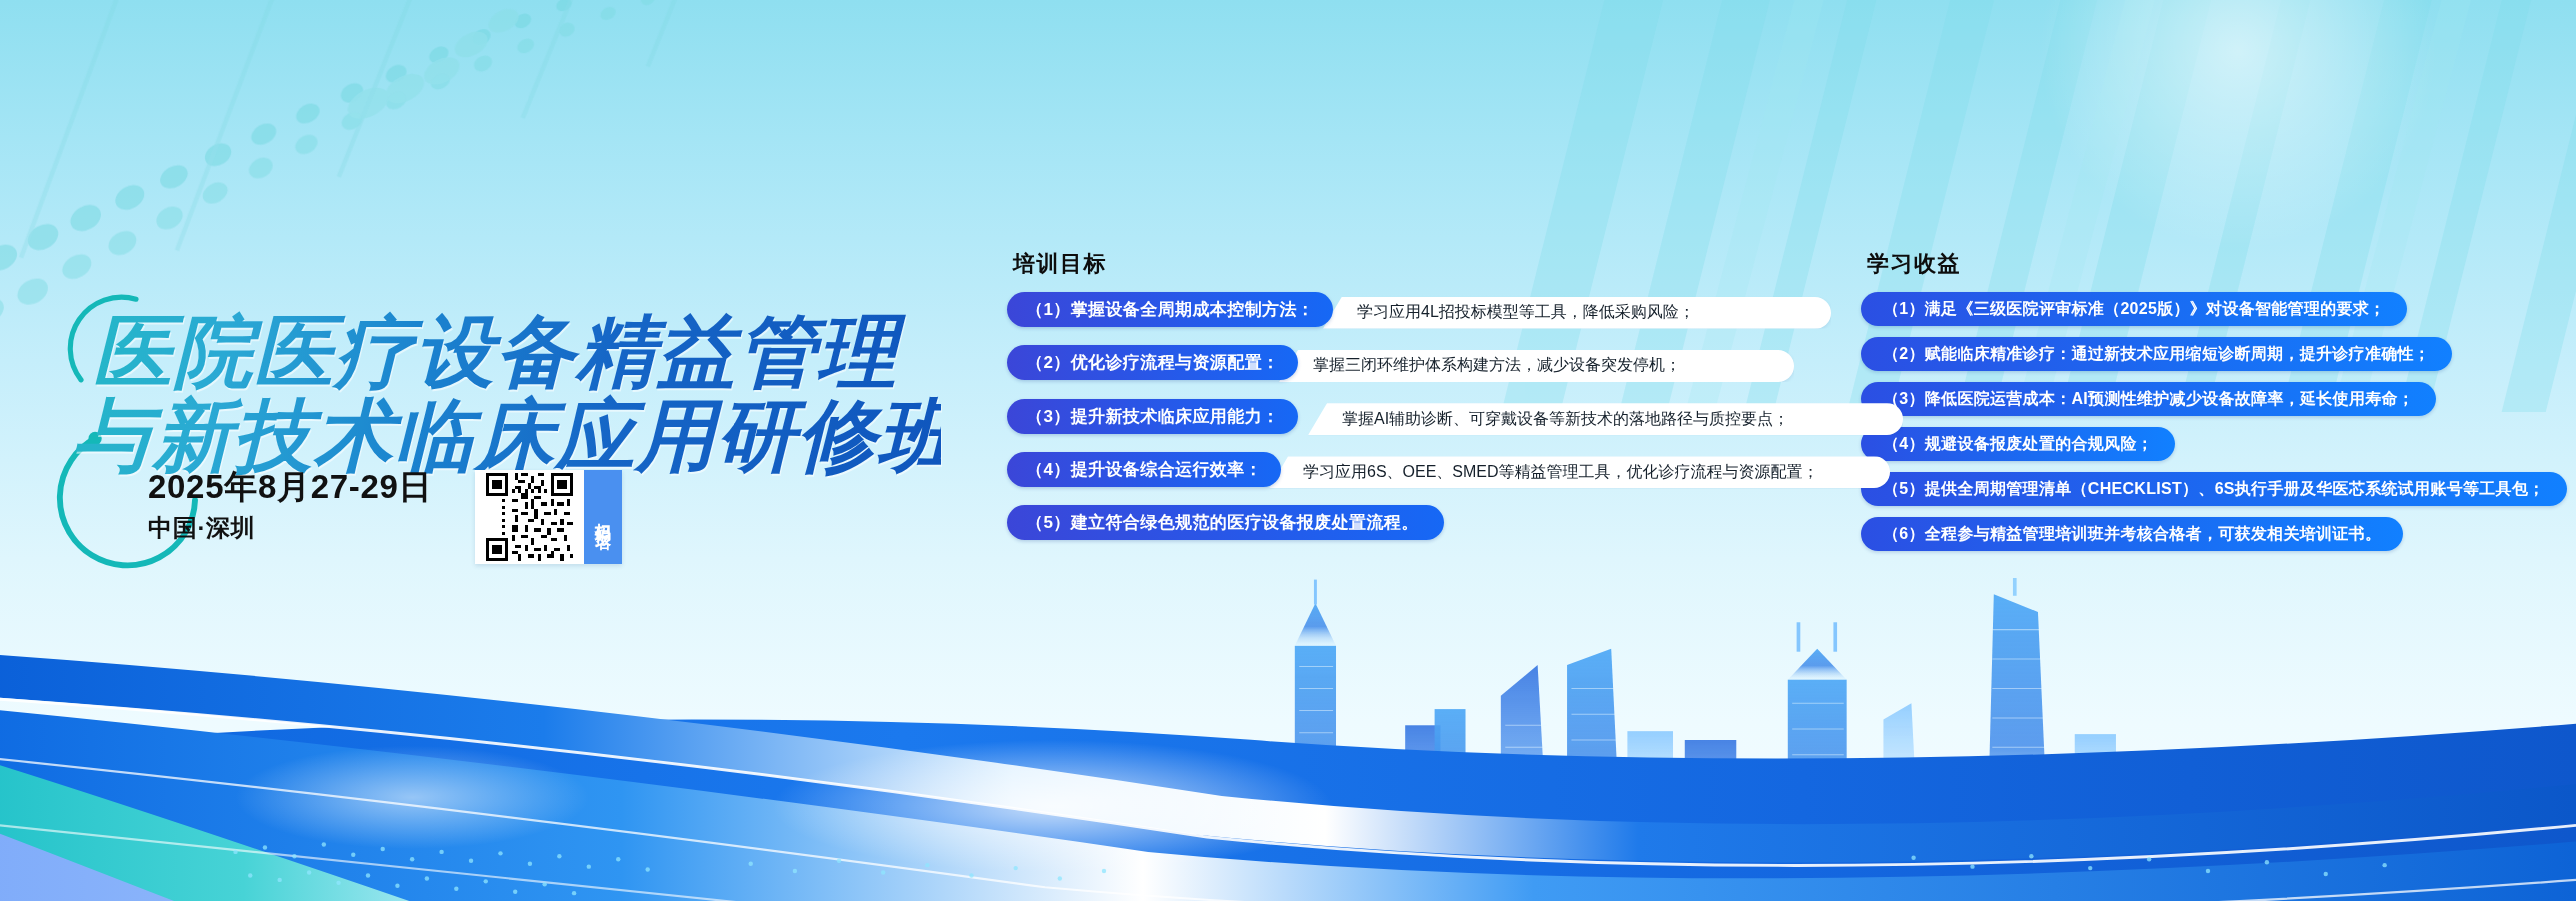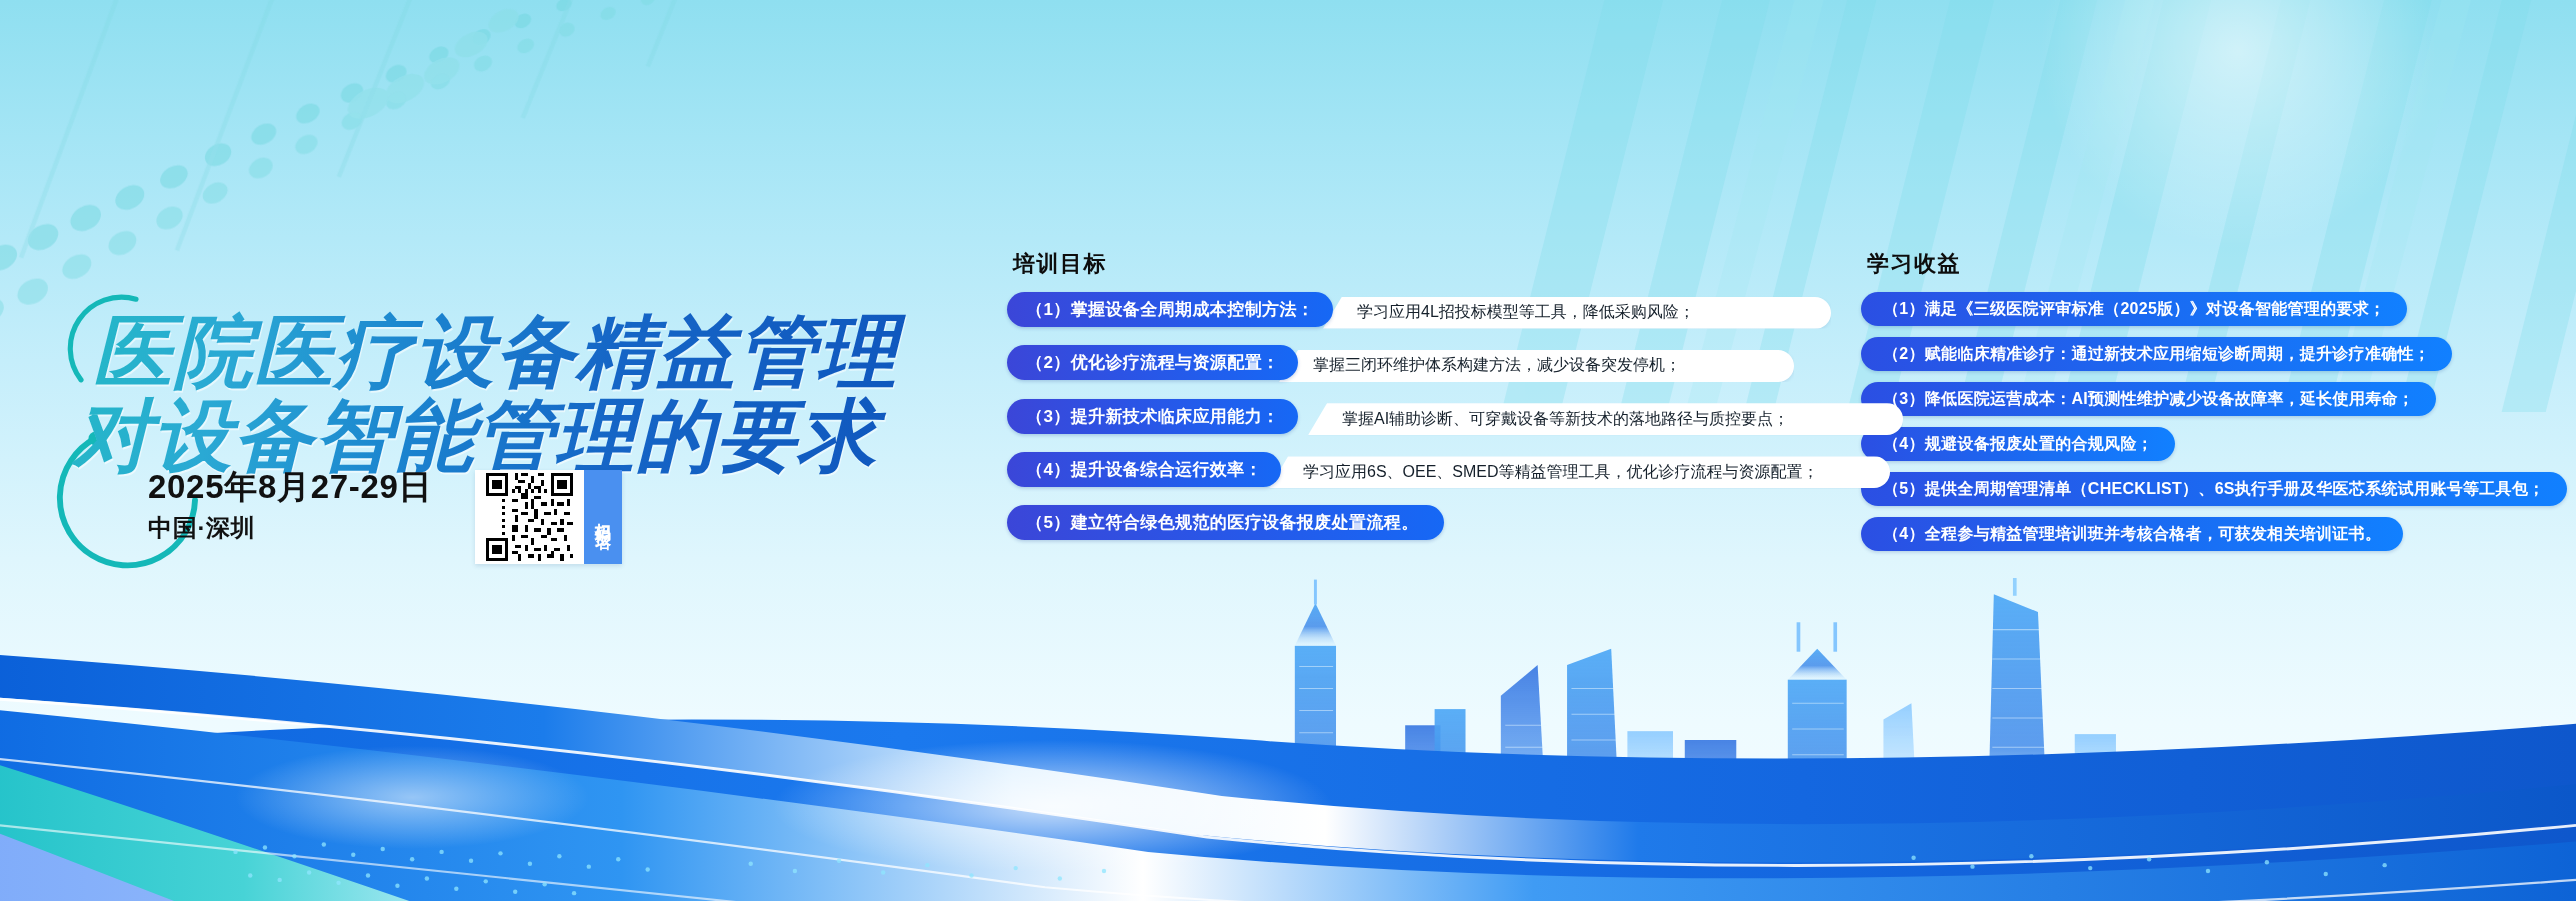--- a/index.html
+++ b/index.html
@@ -344,21 +344,21 @@
     <svg class="arc-top" viewBox="0 0 120 130">
       <path d="M105 8 A 70 70 0 0 0 30 118" stroke="#14b8b8" stroke-width="7" fill="none" stroke-linecap="round"></path>
     </svg>
     <svg class="arc-bot" viewBox="0 0 230 230">
       <path d="M60 36 A 92 92 0 1 0 196 120" stroke="#14b8b8" stroke-width="8" fill="none" stroke-linecap="round"></path>
       <circle cx="60" cy="36" r="9" fill="#14b8b8"></circle>
     </svg>
 
     <h1 class="title">
       <div class="title-line l1">医院医疗设备精益管理</div>
-      <div class="title-line l2">对设备智能管理的要求</div>
+      <div class="title-line l2">与新技术临床应用研修班</div>
     </h1>
 
     <div class="date">2025年8月27-29日</div>
     <div class="place">中国·深圳</div>
   </div>
 
   <div class="qr-wrap">
     <svg class="qr-img" viewBox="0 0 29 29" shape-rendering="crispEdges">
       <rect width="29" height="29" fill="#fff"></rect>
       <g fill="#000">
@@ -499,17 +499,17 @@
     </div>
   </div>
 
   <div class="col col-right">
     <div class="col-head">学习收益</div>
     <div class="ben-pill" style="width: fit-content;">（1）满足《三级医院评审标准（2025版）》对设备智能管理的要求；</div>
     <div class="ben-pill" style="width: fit-content;">（2）赋能临床精准诊疗：通过新技术应用缩短诊断周期，提升诊疗准确性；</div>
     <div class="ben-pill" style="width: fit-content;">（3）降低医院运营成本：AI预测性维护减少设备故障率，延长使用寿命；</div>
     <div class="ben-pill" style="width: fit-content;">（4）规避设备报废处置的合规风险；</div>
     <div class="ben-pill" style="width: fit-content;">（5）提供全周期管理清单（CHECKLIST）、6S执行手册及华医芯系统试用账号等工具包；</div>
-    <div class="ben-pill" style="width: fit-content;">（4）全程参与精益管理培训班并考核合格者，可获发相关培训证书。</div>
+    <div class="ben-pill" style="width: fit-content;">（6）全程参与精益管理培训班并考核合格者，可获发相关培训证书。</div>
   </div>
 
 </div>
 
 
 </body></html>

